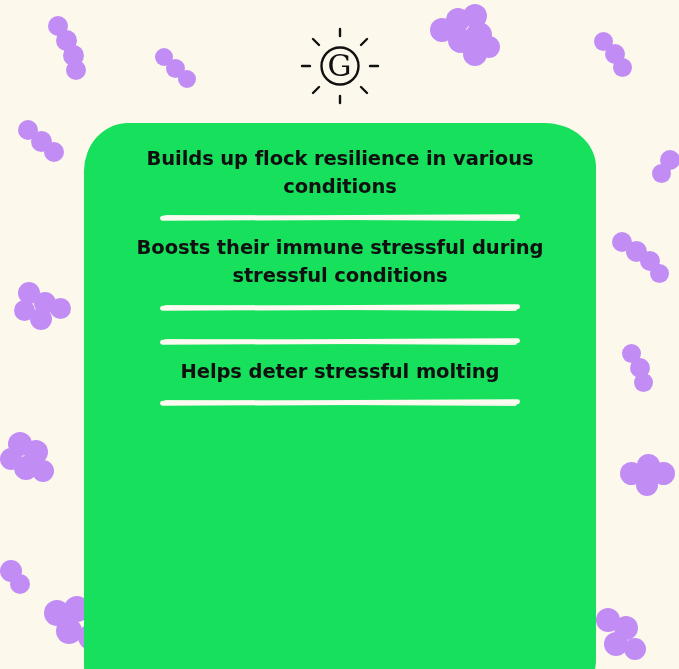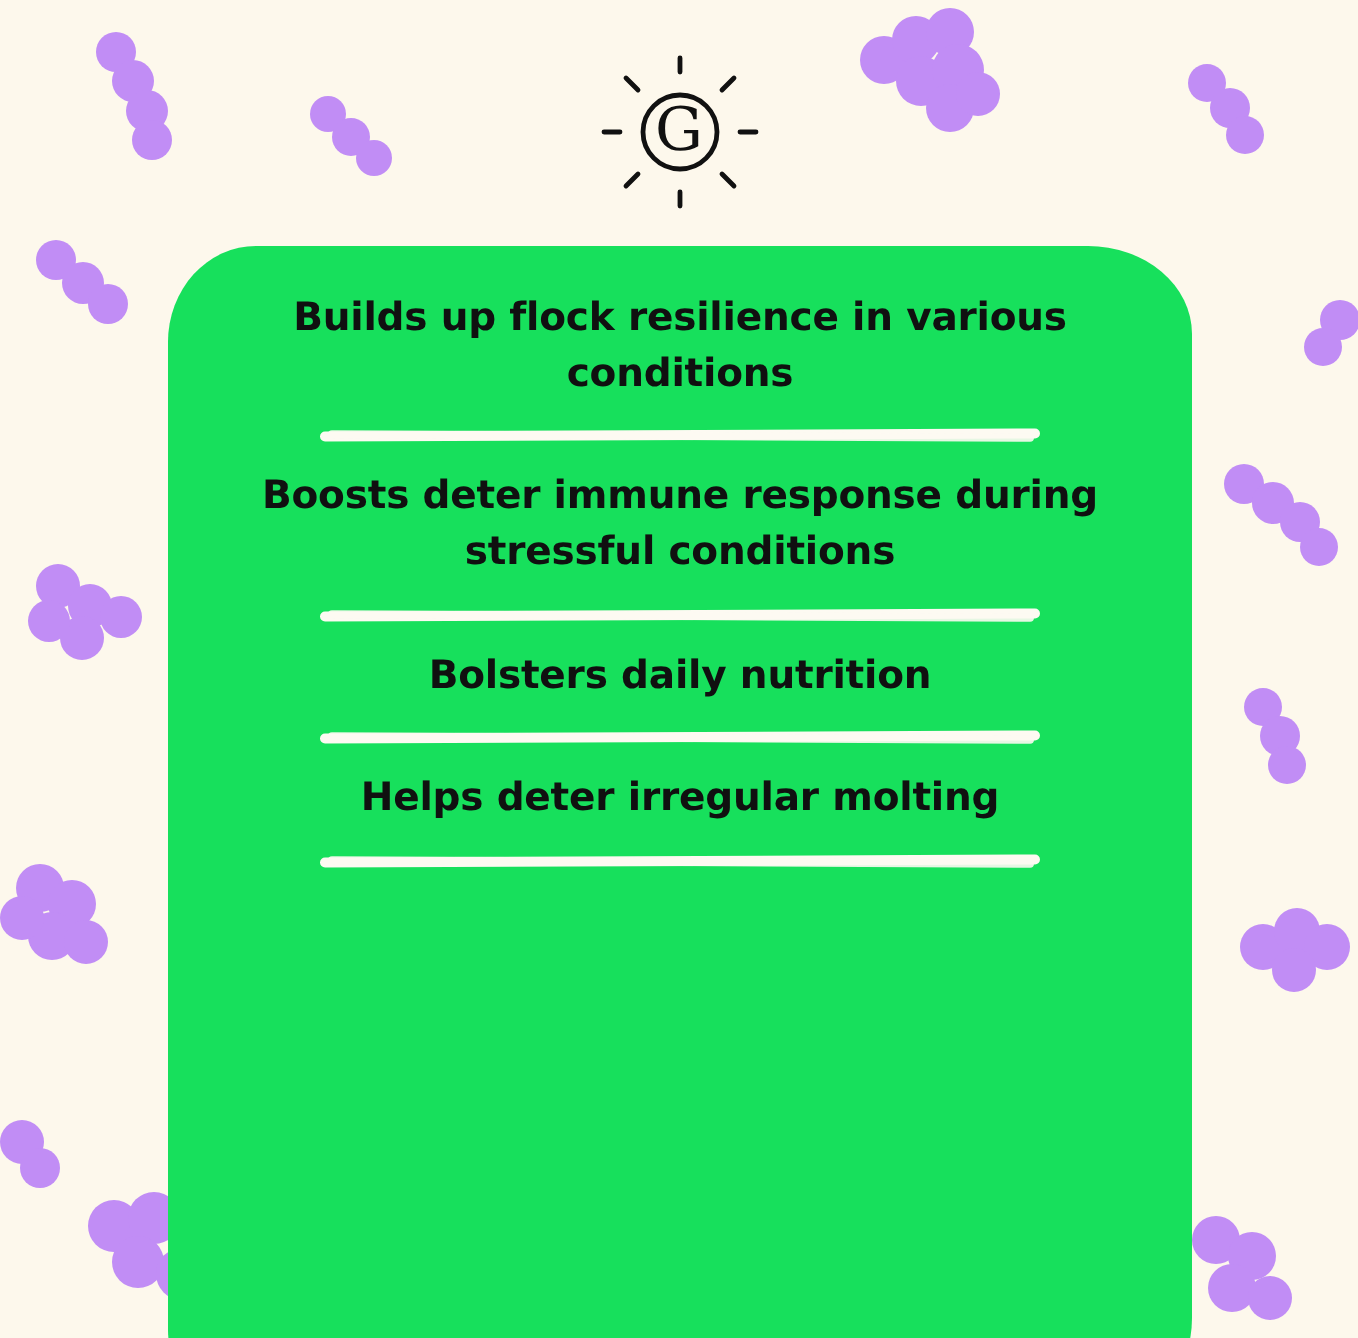--- a/index.html
+++ b/index.html
@@ -202,35 +202,34 @@
 
 <div class="card">
 
   <div class="benefit">Builds up flock resilience in various conditions</div>
 
   <div class="divider">
     <span class="stroke"></span>
     <span class="stroke b"></span>
   </div>
 
-  <div class="benefit">Boosts deter immune response during stressful conditions</div>
-
-  <div class="divider">
-    <span class="stroke"></span>
-    <span class="stroke b"></span>
-  </div>
-
-  <div class="benefit">Bolsters daily nutrition</div>
-
-  <div class="divider">
-    <span class="stroke"></span>
-    <span class="stroke b"></span>
-  </div>
-
-  <div class="benefit">Helps deter irregular molting</div>
+  <div class="benefit">Boosts their immune stressful during stressful conditions</div>
+
+  <div class="divider">
+    <span class="stroke"></span>
+    <span class="stroke b"></span>
+  </div>
+
+
+  <div class="divider">
+    <span class="stroke"></span>
+    <span class="stroke b"></span>
+  </div>
+
+  <div class="benefit">Helps deter stressful molting</div>
 
   <div class="divider">
     <span class="stroke"></span>
     <span class="stroke b"></span>
   </div>
 
 
 </div>
 
 </body></html>

